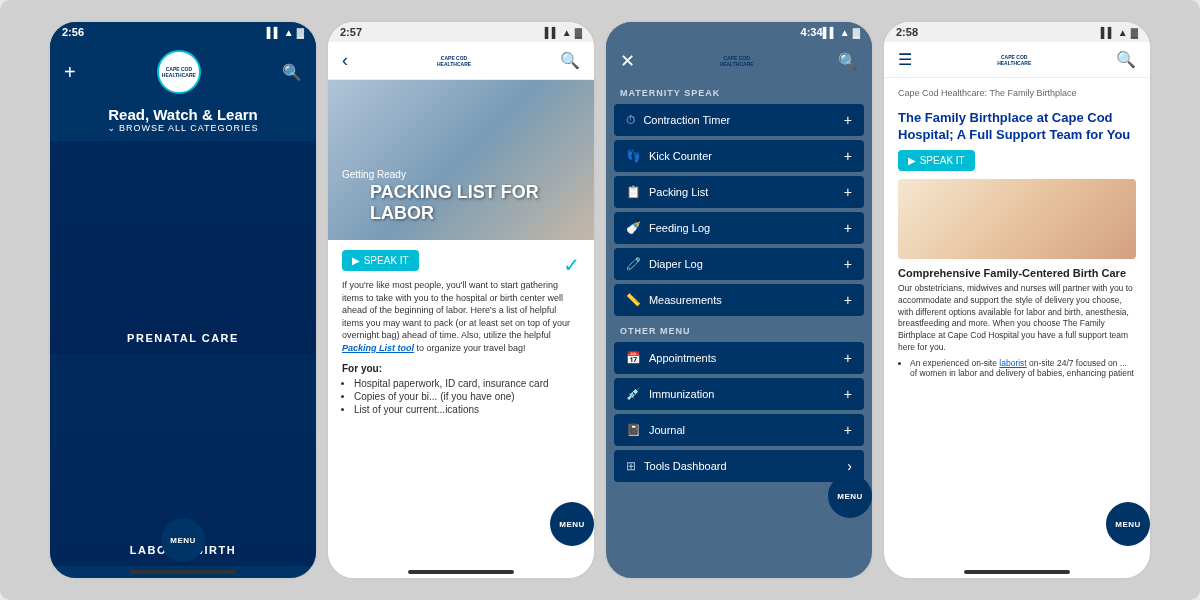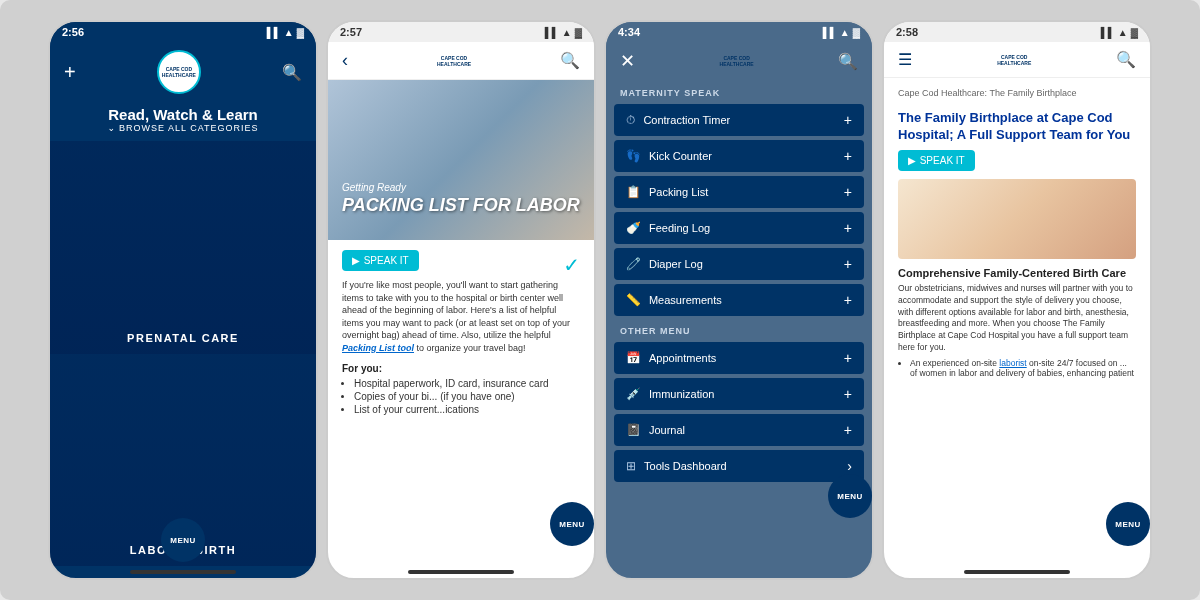--- a/index.html
+++ b/index.html
@@ -115,26 +115,25 @@
       display: flex;
       align-items: center;
       justify-content: space-between;
       border-bottom: 1px solid #eee;
     }
     .screen2 .hero-image {
       height: 160px;
       background: linear-gradient(135deg, #b0c4d8, #7a9bb5, #c4b8a8);
       position: relative;
       display: flex; align-items: flex-end; justify-content: flex-start;
-      padding: 24px 14px;
-      font-style: italic;
+      padding: 16px 14px;
     }
     .screen2 .hero-text { color: white; }
     .screen2 .hero-text .getting-ready { font-size: 10px; margin-bottom: 2px; }
-    .screen2 .hero-text h2 { font-size: 18px; font-weight: 900; text-shadow: 1px 1px 3px rgba(0,0,0,0.5); }
+    .screen2 .hero-text h2 { font-size: 18px; font-weight: 900; text-shadow: 1px 1px 3px rgba(0,0,0,0.5); margin-left: 28px; }
     .screen2 .body { padding: 10px 14px; flex: 1; overflow: hidden; }
     .speak-btn {
       background: #00bcd4;
       color: white;
       border: none;
       border-radius: 4px;
       padding: 5px 10px;
       font-size: 10px;
       display: inline-flex;
       align-items: center;
@@ -313,21 +312,21 @@
         <li>Hospital paperwork, ID card, insurance card</li>
         <li>Copies of your bi... (if you have one)</li>
         <li>List of your current...ications</li>
       </ul>
     </div>
     <div class="menu-btn" style="background:#003366; position:relative; margin: 4px auto; display:flex;">MENU</div>
     <div class="bottom-bar"></div>
   </div>
 
   <div class="phone-frame screen3">
-    <div class="status-bar" style="background:#4a6a8a;">
+    <div class="status-bar" style="background:#4a6a8a;justify-content:flex-end;">
       <span class="status-time">4:34</span>
       <div class="status-icons">
         <span>▌▌</span>
         <span>▲</span>
         <span>▓</span>
       </div>
     </div>
     <div class="header">
       <span class="close-icon">✕</span>
       <div class="logo-circle">

